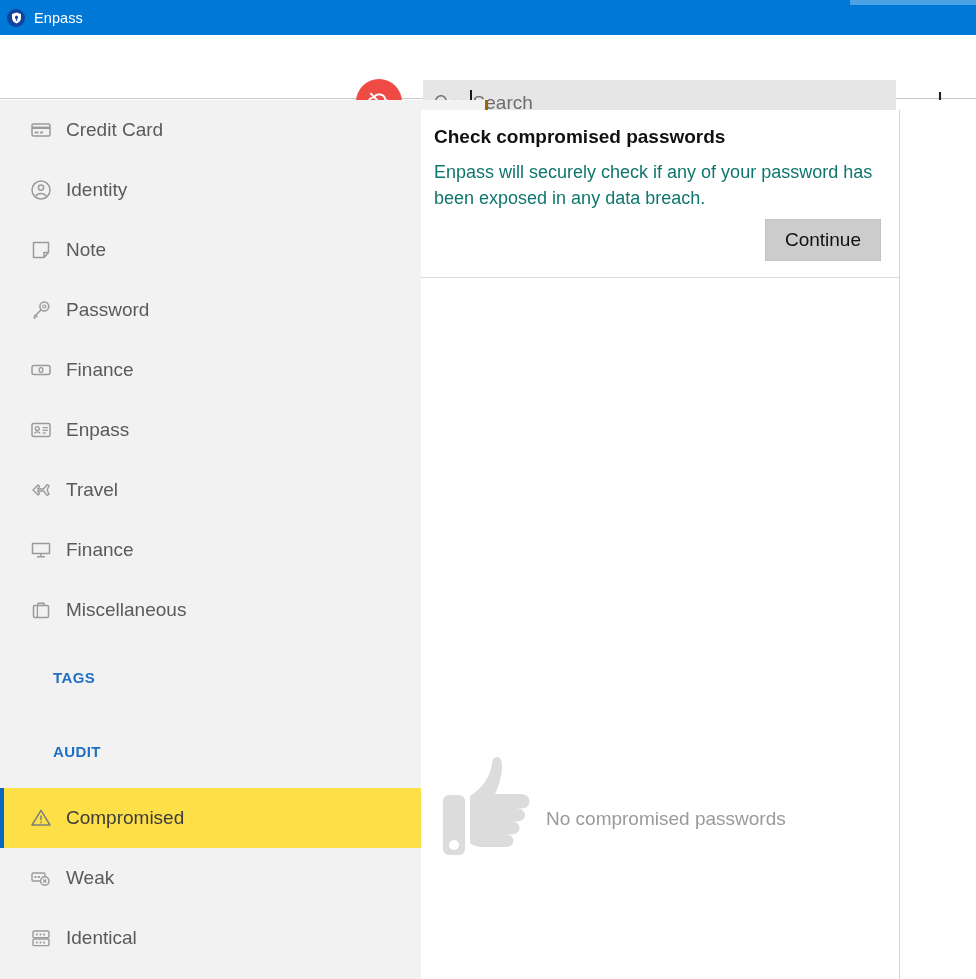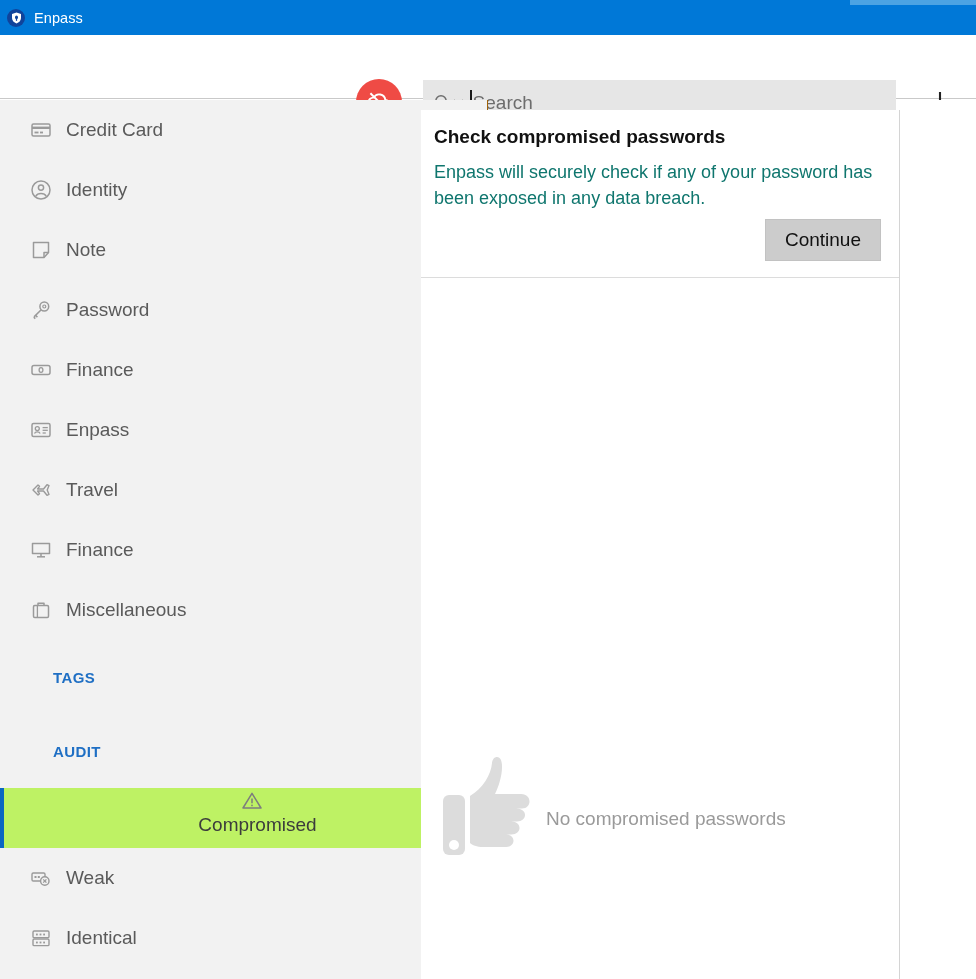--- a/index.html
+++ b/index.html
@@ -66,38 +66,38 @@
     position: absolute; left: 920px; top: 48px;
     width: 40px; height: 40px;
     display: flex; align-items: center; justify-content: center;
   }
 
   
   .sidebar {
     position: absolute; top: 100px; left: 0;
     width: 488px; height: 879px;
     background: #f2f2f2;
-    border-right: 1px solid #a16207;
+    border-right: 3px solid #a16207;
     overflow: hidden;
   }
   .nav-item {
     position: relative;
     height: 60px;
     display: flex; align-items: center;
     padding-left: 28px;
   }
   .nav-item .nav-icon {
     width: 26px; height: 26px; flex: none;
     display: flex; align-items: center; justify-content: center;
     margin-right: 12px;
   }
   .nav-item .nav-label {
     font-size: 19px; color: #5a5a5a;
   }
-  .nav-item.selected { background: #bef264; flex-direction: column; }
+  .nav-item.selected { background: #fde047; }
   .nav-item.selected::before {
     content: ""; position: absolute; left: 0; top: 0;
     width: 4px; height: 100%; background: #0a67c2;
   }
   .nav-item.selected .nav-label { color: #3c3c3c; }
 
   .section-head {
     height: 74px;
     display: flex; align-items: center;
     padding-left: 17px; padding-right: 28px; margin-left: 36px;

